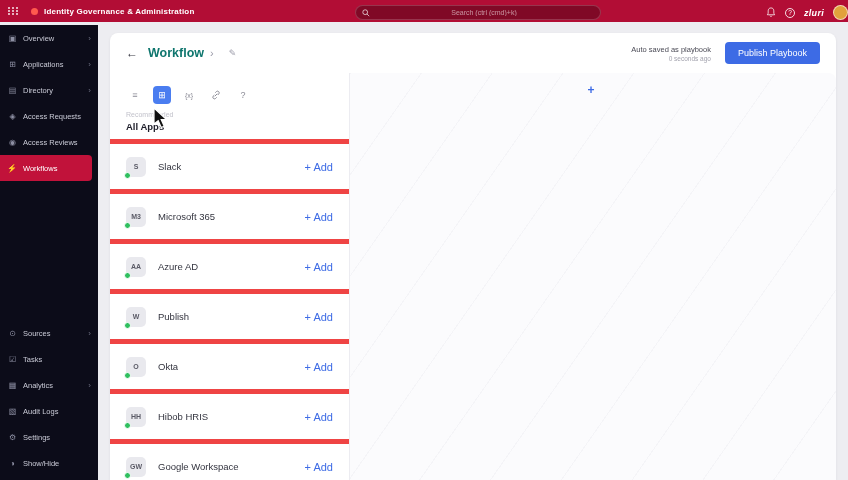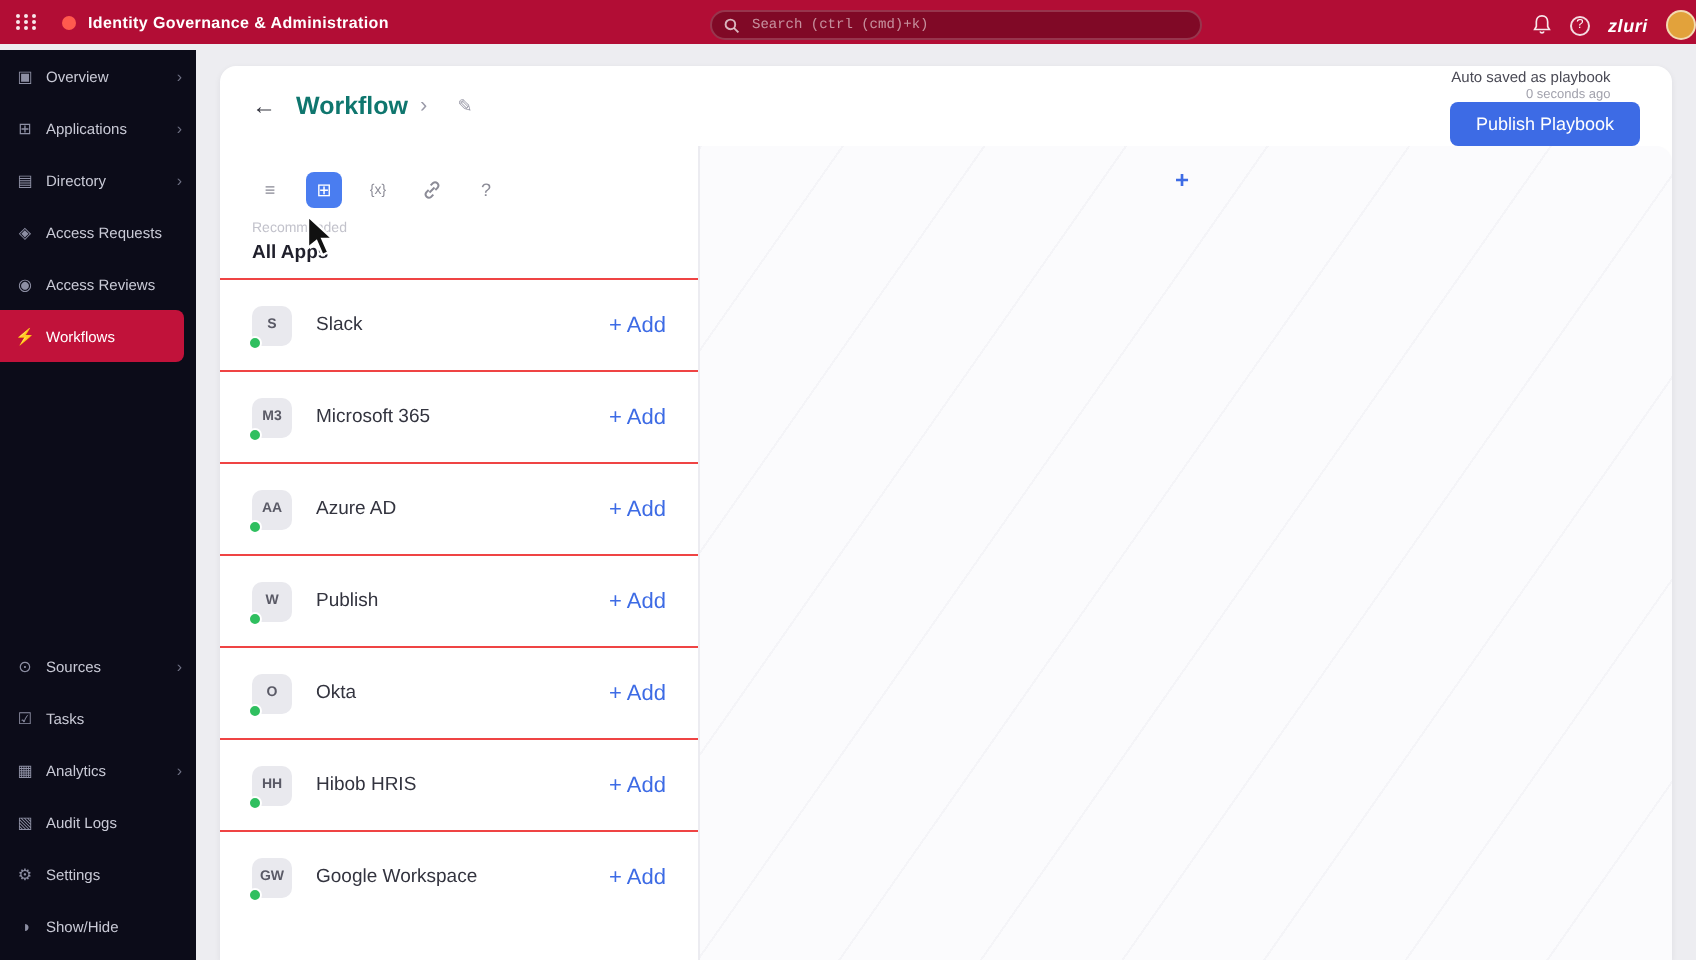--- a/index.html
+++ b/index.html
@@ -12,21 +12,21 @@
   .topbar{position:absolute;left:0;top:0;width:848px;height:22px;background:#b20d35;
     display:flex;align-items:center;color:#fff;z-index:30;}
   .grid9{display:grid;grid-template-columns:repeat(3,3px);grid-gap:1px;margin-left:8px;cursor:pointer;}
   .grid9 i{width:2px;height:2px;border-radius:50%;background:rgba(255,255,255,.9);}
   .logo-dot{width:7px;height:7px;border-radius:50%;background:#ff5a4e;margin-left:12px;}
   .tb-title{font-size:8px;font-weight:bold;margin-left:6px;letter-spacing:.2px;}
   .search{position:absolute;left:355px;top:5px;width:246px;height:15px;background:rgba(0,0,0,.28);
     border:1px solid rgba(255,255,255,.18);border-radius:8px;display:flex;align-items:center;padding:0 6px;box-sizing:border-box;}
   .search svg{flex:0 0 auto;}
   .search input{background:transparent;border:none;outline:none;color:rgba(255,255,255,.85);
-    font-size:7px;width:100%;margin-left:4px;font-family:Liberation Mono, monospace;}
+    font-size:7px;width:100%;margin-left:4px;font-family:Liberation Sans, sans-serif;text-align:center;}
   .search input::placeholder{color:rgba(255,255,255,.55);}
   .tb-right{position:absolute;right:0;top:0;height:25px;display:flex;align-items:center;gap:9px;}
   .help-circ{width:10px;height:10px;border-radius:50%;border:1px solid rgba(255,255,255,.85);
     font-size:6.5px;display:flex;align-items:center;justify-content:center;box-sizing:border-box;cursor:pointer;}
   .brand{font-size:9px;font-weight:bold;font-style:italic;letter-spacing:.3px;cursor:pointer;}
   .avatar{width:13px;height:13px;border-radius:50%;background:#e2a23b;border:1px solid rgba(255,255,255,.6);cursor:pointer;}
   
   .sidebar{position:absolute;left:0;top:25px;width:98px;height:455px;background:#0c0c19;z-index:20;}
   .sb-item{display:flex;align-items:center;height:26px;padding:0 7px;color:#c9cad6;font-size:7.5px;cursor:pointer;}
   .sb-ic{width:11px;margin-right:5px;font-size:8px;color:#8d8fa3;text-align:center;flex:0 0 auto;}
@@ -37,36 +37,36 @@
   
   .card{position:absolute;left:110px;top:33px;width:726px;height:447px;background:#fff;
     border-radius:8px 8px 0 0;box-shadow:0 1px 3px rgba(20,20,40,.07);}
   .card-header{position:absolute;left:0;top:0;right:0;height:40px;display:flex;align-items:center;
     padding:0 16px;box-sizing:border-box;}
   .back-arrow{font-size:12px;color:#33343f;margin-right:10px;cursor:pointer;}
   .bc-root{font-size:12.5px;font-weight:bold;color:#0f766e;cursor:pointer;}
   .bc-sep{font-size:11px;color:#9a9aa8;margin:0 6px;}
   .bc-cur{font-size:12.5px;font-weight:bold;color:#20222e;}
   .pencil{font-size:9px;color:#9a9aa8;margin-left:9px;cursor:pointer;}
-  .hdr-right{margin-left:auto;display:flex;align-items:center;flex-direction:column;}
+  .hdr-right{margin-left:auto;display:flex;align-items:center;}
   .autosave{text-align:right;margin-right:14px;}
   .autosave .l1{font-size:7.5px;color:#4a4a55;}
   .autosave .l2{font-size:6.5px;color:#a2a2ad;margin-top:1px;}
   .publish-btn{height:22px;padding:0 13px;background:#3d6be5;color:#fff;border:none;border-radius:4px;
     font-size:9px;display:flex;align-items:center;cursor:pointer;font-family:"Liberation Sans",sans-serif;}
   
   .panel{position:absolute;left:0;top:40px;width:240px;bottom:0;border-right:1px solid #ececf1;box-sizing:border-box;}
   .toolbar{display:flex;gap:9px;padding:13px 16px 4px;align-items:center;}
   .tool{width:18px;height:18px;border-radius:4px;display:flex;align-items:center;justify-content:center;
     font-size:9px;color:#8b8b96;cursor:pointer;}
   .tool.selected{background:#4a7df0;color:#fff;}
   .tool .vars{font-size:7px;}
   .rec-label{padding:3px 16px 0;font-size:7px;color:#c2c2cb;}
   .allapps{padding:3px 16px 7px;font-size:9.5px;font-weight:bold;color:#1f1f2b;}
-  .app-row{display:flex;align-items:center;height:45px;padding:0 16px;border-top:1px solid #ef4444;cursor:pointer;}
+  .app-row{display:flex;align-items:center;height:45px;padding:0 16px;border-top:5px solid #ef4444;cursor:pointer;}
   .app-avatar{width:20px;height:20px;border-radius:5px;background:#e9e9ee;color:#5a5a66;font-size:7px;
     font-weight:bold;display:flex;align-items:center;justify-content:center;position:relative;flex:0 0 auto;}
   .presence{position:absolute;left:-2px;bottom:-2px;width:5px;height:5px;border-radius:50%;
     background:#2fbf5f;border:1.5px solid #fff;}
   .app-name{margin-left:12px;font-size:9.5px;color:#33343f;}
   .add-link{margin-left:auto;color:#3d6be5;font-size:11px;cursor:pointer;}
   
   .canvas{position:absolute;left:240px;top:40px;right:0;bottom:0;background:#fbfbfd;
     background-image:repeating-linear-gradient(125deg,rgba(120,120,150,.05) 0 1px,transparent 1px 58px);
     border-radius:0 8px 0 0;}

